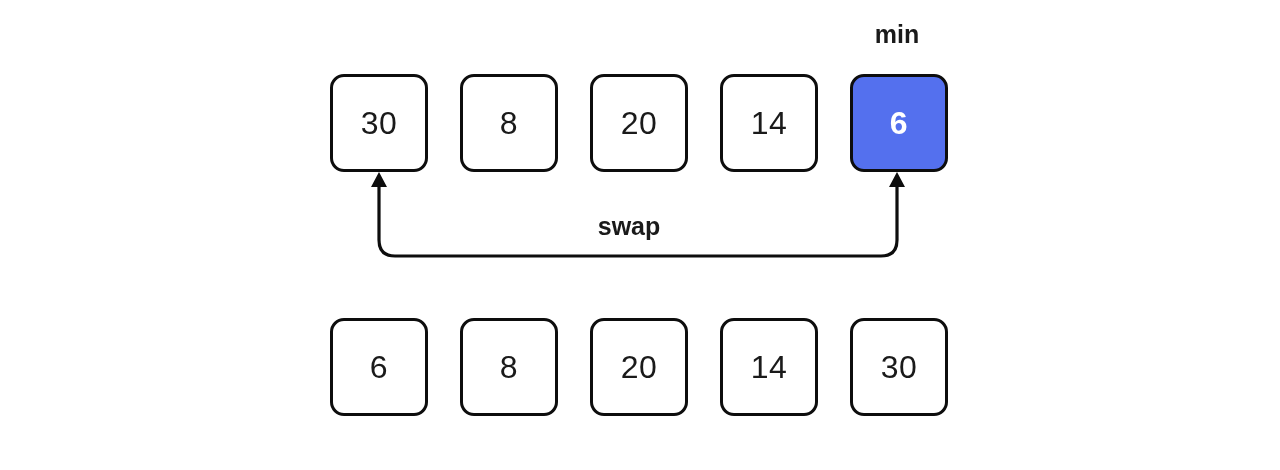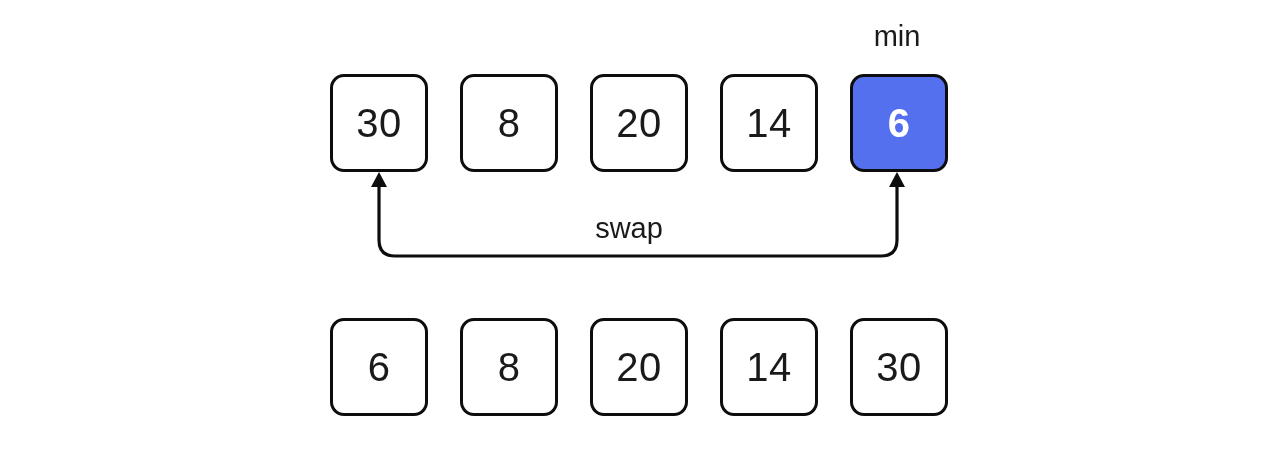--- a/index.html
+++ b/index.html
@@ -26,34 +26,34 @@
     box-sizing: border-box;
     width: 98px;
     height: 98px;
     border: 3px solid var(--box-border, #0d0d0d);
     border-radius: 14px;
     background: var(--box-fill, #ffffff);
     color: var(--text, #1a1a1a);
     display: flex;
     align-items: center;
     justify-content: center;
-    font-size: 40px;
+    font-size: 32px;
     font-weight: 400;
     letter-spacing: 0.5px;
   }
   .cell.highlight {
     background: var(--highlight-fill, #5470ee);
     color: var(--highlight-text, #ffffff);
     font-weight: 700;
   }
   .label {
     position: absolute;
     color: var(--text, #111111);
-    font-weight: 400;
-    font-size: 29px;
+    font-weight: 700;
+    font-size: 25px;
     text-align: center;
   }
   .min-label { left: 848px; top: 20px; width: 98px; }
   .swap-label { left: 549px; top: 212px; width: 160px; }
   .arrow-svg {
     position: absolute;
     left: 0; top: 0;
     width: 1280px;
     height: 470px;
     pointer-events: none;

